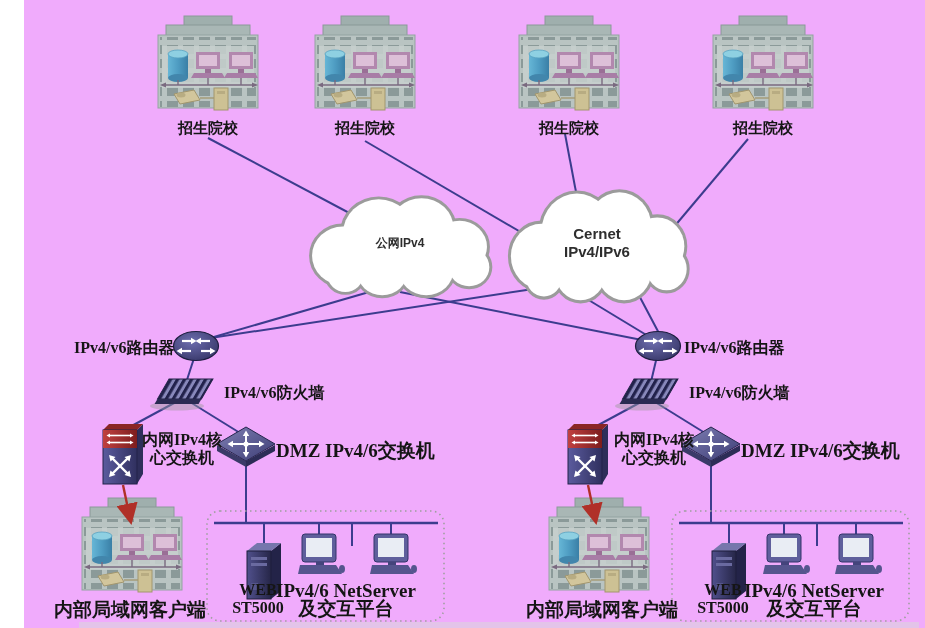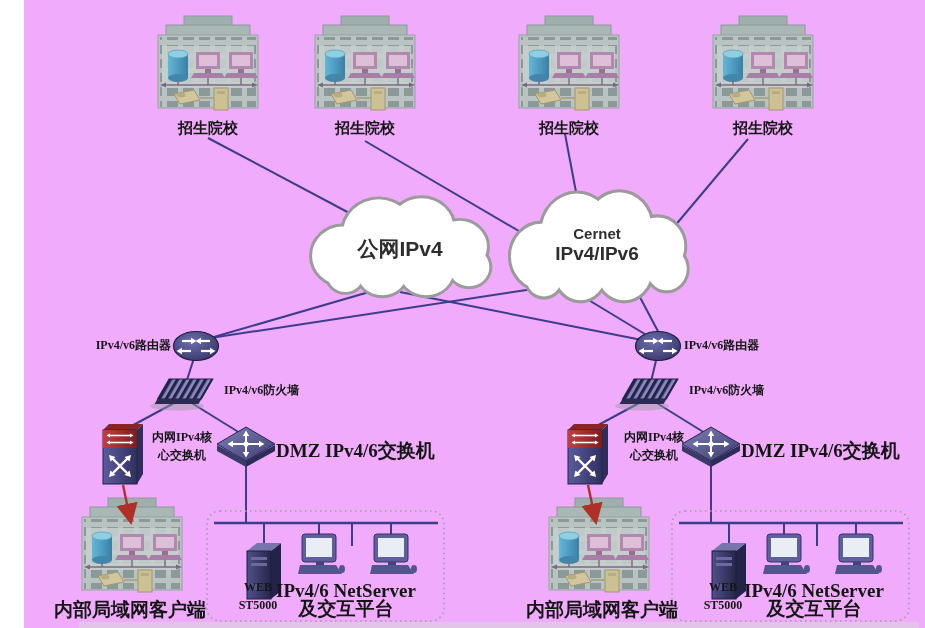--- a/index.html
+++ b/index.html
@@ -4,21 +4,21 @@
 <style>
   html,body{margin:0;padding:0;background:#ffffff;}
   #stage{position:relative;width:925px;height:628px;background:#f0abfc;overflow:hidden;
          font-family:"Liberation Serif","DejaVu Serif",serif;margin-left:24px;}
   #diagram-svg{position:absolute;left:0;top:0;}
   .lbl{position:absolute;font-weight:bold;color:#151515;white-space:nowrap;line-height:1.1;
        font-family:"Liberation Serif","DejaVu Serif",serif;}
   .ctr{transform:translateX(-50%);}
   .rt{text-align:right;}
   .s15{font-size:15px;}
-  .s13{font-size:12px;}
+  .s13{font-size:16px;}
   .s135{font-size:19px;}
   .cloudlbl{font-family:"Liberation Sans","DejaVu Sans",sans-serif;font-weight:700;color:#2e2e2e;}
   .blue{stroke:#3c3c8e;stroke-width:2;fill:none;}
   .bus{stroke:#3c3c8e;stroke-width:2.4;fill:none;}
   .red{stroke:#b03028;stroke-width:2.4;fill:none;}
   .dash{fill:none;stroke:#9f9f9f;stroke-width:1.6;stroke-dasharray:1.5 3.5;}
 </style>
 </head>
 <body>
 
@@ -283,23 +283,23 @@
   <use href="#def-computer" transform="translate(811,534)"></use>
 
   <rect x="55" y="622" width="840" height="6" fill="#d8d8d8" opacity="0.55"></rect>
 </svg>
 
 <div class="lbl s15 ctr" style="left:184px;top:120px;">招生院校</div>
 <div class="lbl s15 ctr" style="left:341px;top:120px;">招生院校</div>
 <div class="lbl s15 ctr" style="left:545px;top:120px;">招生院校</div>
 <div class="lbl s15 ctr" style="left:739px;top:120px;">招生院校</div>
 
-<div class="lbl cloudlbl ctr" style="left:376px;top:237px;font-size:21px;">公网IPv4</div>
+<div class="lbl cloudlbl ctr" style="left:376px;top:237px;font-size:12px;">公网IPv4</div>
 <div class="lbl cloudlbl ctr" style="left:573px;top:226px;font-size:15px;text-align:right;">Cernet</div>
-<div class="lbl cloudlbl ctr" style="left:573px;top:244px;font-size:19px;">IPv4/IPv6</div>
+<div class="lbl cloudlbl ctr" style="left:573px;top:244px;font-size:15px;">IPv4/IPv6</div>
 
 <div class="lbl s13 rt" style="left:50px;top:339px;width:97px;">IPv4/v6路由器</div>
 <div class="lbl s13" style="left:660px;top:339px;">IPv4/v6路由器</div>
 
 <div class="lbl s13" style="left:200px;top:384px;">IPv4/v6防火墙</div>
 <div class="lbl s13" style="left:665px;top:384px;">IPv4/v6防火墙</div>
 
 <div class="lbl s13 ctr" style="left:158px;top:431px;">内网IPv4核</div>
 <div class="lbl s13 ctr" style="left:158px;top:449px;">心交换机</div>
 <div class="lbl s13 ctr" style="left:630px;top:431px;">内网IPv4核</div>

